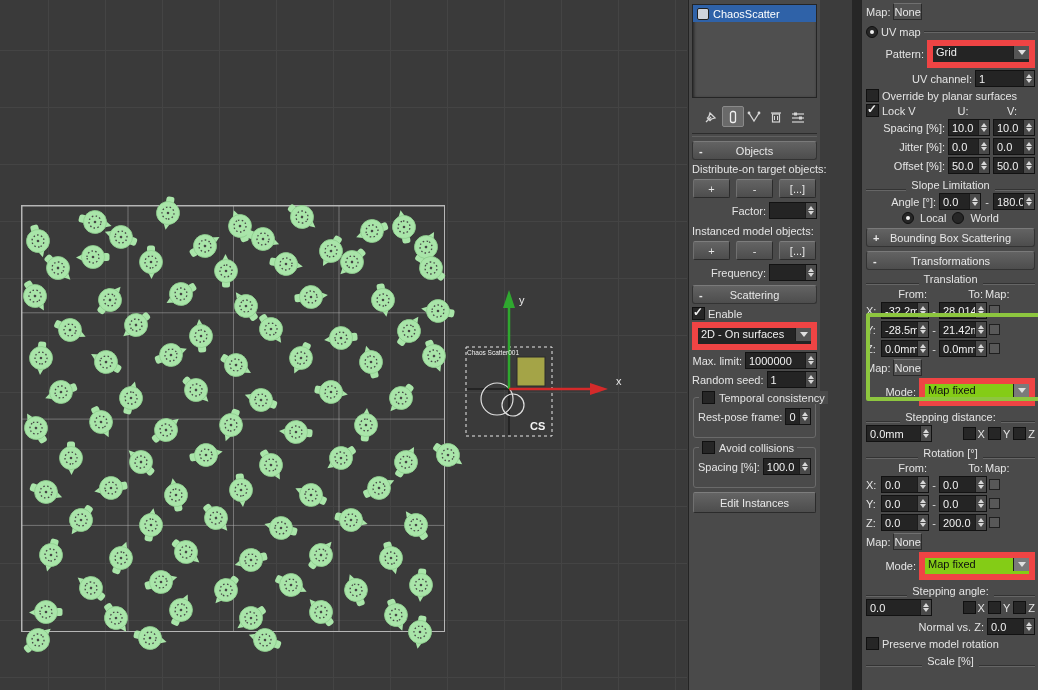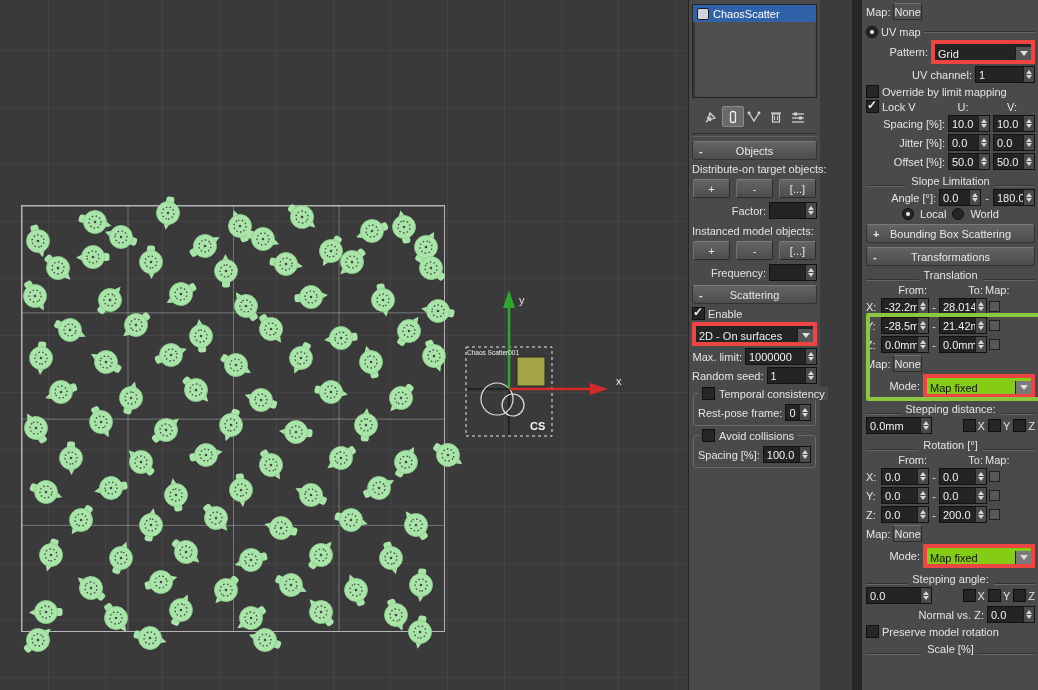--- a/index.html
+++ b/index.html
@@ -53,36 +53,36 @@
   .rt{justify-content:flex-end}
   .lab{color:#e4e4e4;white-space:nowrap}
 
   .sf{display:flex;align-items:stretch;background:#242424;border:1px solid #121212;height:15px;box-sizing:content-box}
   .sf .v{padding:0 3px;color:#f2f2f2;flex:1;display:flex;align-items:center;overflow:hidden;white-space:nowrap}
   .sp{width:10px;background:#4a4a4a;border-left:1px solid #1c1c1c;display:flex;flex-direction:column;align-items:center;justify-content:center;flex:0 0 auto}
   .sp::before{content:"";border:3px solid transparent;border-bottom:4px solid #d8d8d8;margin-bottom:1px}
   .sp::after{content:"";border:3px solid transparent;border-top:4px solid #d8d8d8}
   .w40{width:40px}.w46{width:46px}.w52{width:52px}.w58{width:58px}.w64{width:64px}.w70{width:70px}
 
-  .dd{display:flex;align-items:flex-end;background:#242424;border:4px solid #ef4444;height:16px;color:#f0f0f0}
+  .dd{display:flex;align-items:flex-start;background:#242424;border:6px solid #ef4444;height:16px;color:#f0f0f0}
   .dd .txt{flex:1;display:flex;align-items:center;padding:0 3px;white-space:nowrap;overflow:hidden}
   .dd .ar{width:15px;background:#555;border-left:1px solid #1c1c1c;display:flex;align-items:center;justify-content:center}
   .dd .ar::after{content:"";border:4px solid transparent;border-top:5px solid #e0e0e0;margin-top:4px}
   .dd.light{background:#84cc16;color:#101010}
   .dd.light .ar{background:#7a7a7a}
 
   .cb{width:11px;height:11px;background:#262626;border:1px solid #101010;position:relative;flex:0 0 auto;display:inline-block}
   .cb.on::after{content:"\2713";position:absolute;left:0;top:-3px;color:#f0f0f0;font-size:12px;font-weight:bold}
   .rd{width:10px;height:10px;border-radius:50%;background:#262626;border:1px solid #101010;position:relative;flex:0 0 auto;display:inline-block}
   .rd.on::after{content:"";position:absolute;left:3px;top:3px;width:4px;height:4px;border-radius:50%;background:#f0f0f0}
 
   .seclabel{display:flex;align-items:flex-end;gap:5px;color:#e4e4e4;margin:5px 0 2px;white-space:nowrap}
   .seclabel::before,.seclabel::after{content:"";flex:1;height:0;border-top:1px solid #333;border-bottom:1px solid #666}
 
-  .groupbox{border:1px solid #6a6a6a;border-radius:3px;margin:9px 1px 4px;padding:8px 4px 4px;position:relative}
+  .groupbox{border:1px solid #6a6a6a;border-radius:3px;margin:9px 1px 4px;padding:8px 4px 12px;position:relative}
   .groupbox .legend{position:absolute;top:-7px;left:5px;background:#4a4a4a;padding:0 3px;display:flex;gap:4px;align-items:center}
 
   .nbtn{height:15px;background:#525252;border:1px solid #2a2a2a;border-top-color:#707070;display:flex;align-items:center;justify-content:center;color:#e8e8e8}
   .mslot{width:9px;height:9px;background:#585858;border:1px solid #1f1f1f;flex:0 0 auto}
 
   .hdr{display:flex;align-items:center;gap:2px;margin:3px 0 1px;color:#e4e4e4}
   .axisrow{display:flex;align-items:center;gap:2px;margin:2px 0}
   .axl{width:13px;text-align:left}
   .dash{width:6px;text-align:center}
 
@@ -1084,20 +1084,21 @@
     </span>
     <div class="r rt" style="margin:2px 0 0">
       <span class="lab">Spacing [%]:</span>
       <span class="sf w52">
           <span class="v">100.0</span>
           <span class="sp"></span>
         </span>
     </div>
   </div>
 
+  <div class="btn widebtn">Edit Instances</div>
 </div>
 
 <div class="colgap"></div>
 
 <div class="col2">
 
   <div class="r">
     <span class="lab">Map:</span>
     <span class="nbtn">None</span>
   </div>
@@ -1117,21 +1118,21 @@
   </div>
   <div class="r rt">
     <span class="lab">UV channel:</span>
     <span class="sf w58">
         <span class="v">1</span>
         <span class="sp"></span>
       </span>
   </div>
   <div class="r">
     <span class="cb"></span>
-    <span class="lab">Override by limit mapping</span>
+    <span class="lab">Override by planar surfaces</span>
   </div>
   <div class="r">
     <span class="cb on"></span>
     <span class="lab">Lock V</span>
     <span style="flex:1"></span>
     <span class="lab" style="width:46px;text-align:center">U:</span>
     <span class="lab" style="width:46px;text-align:center">V:</span>
   </div>
 
   <div class="r rt">

